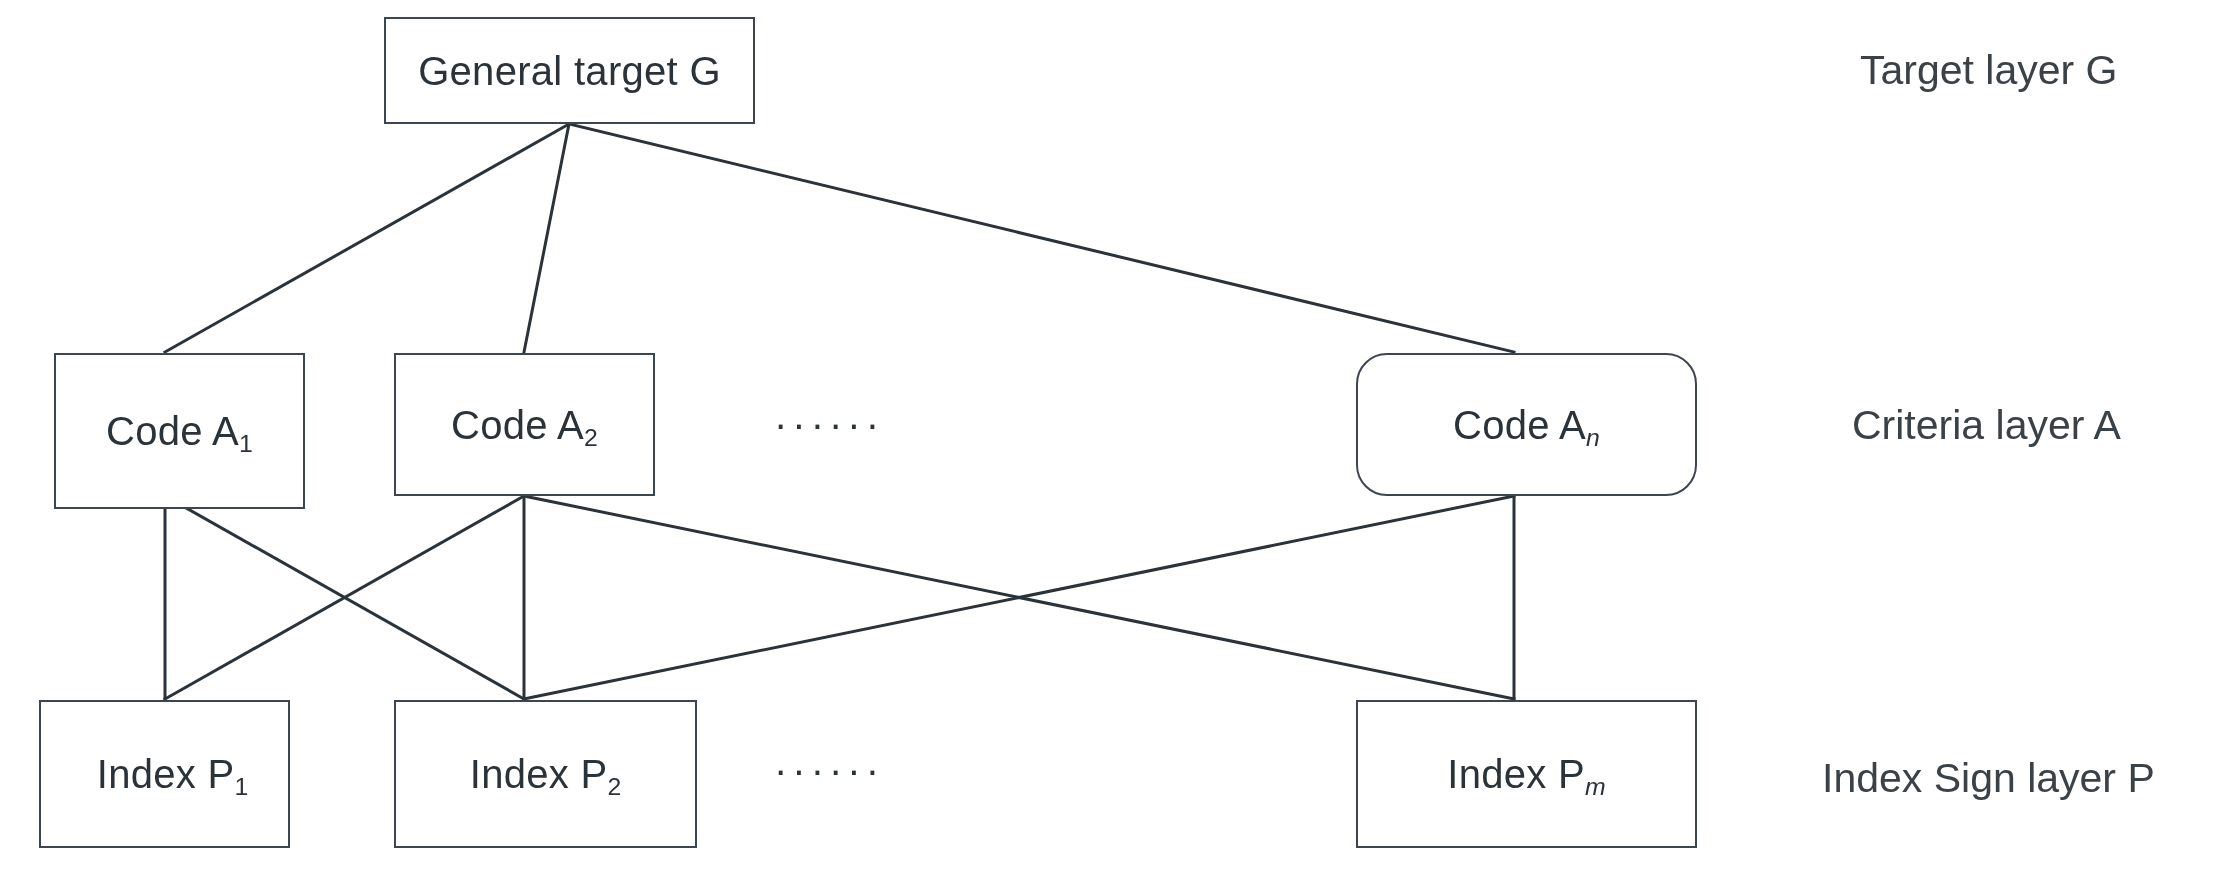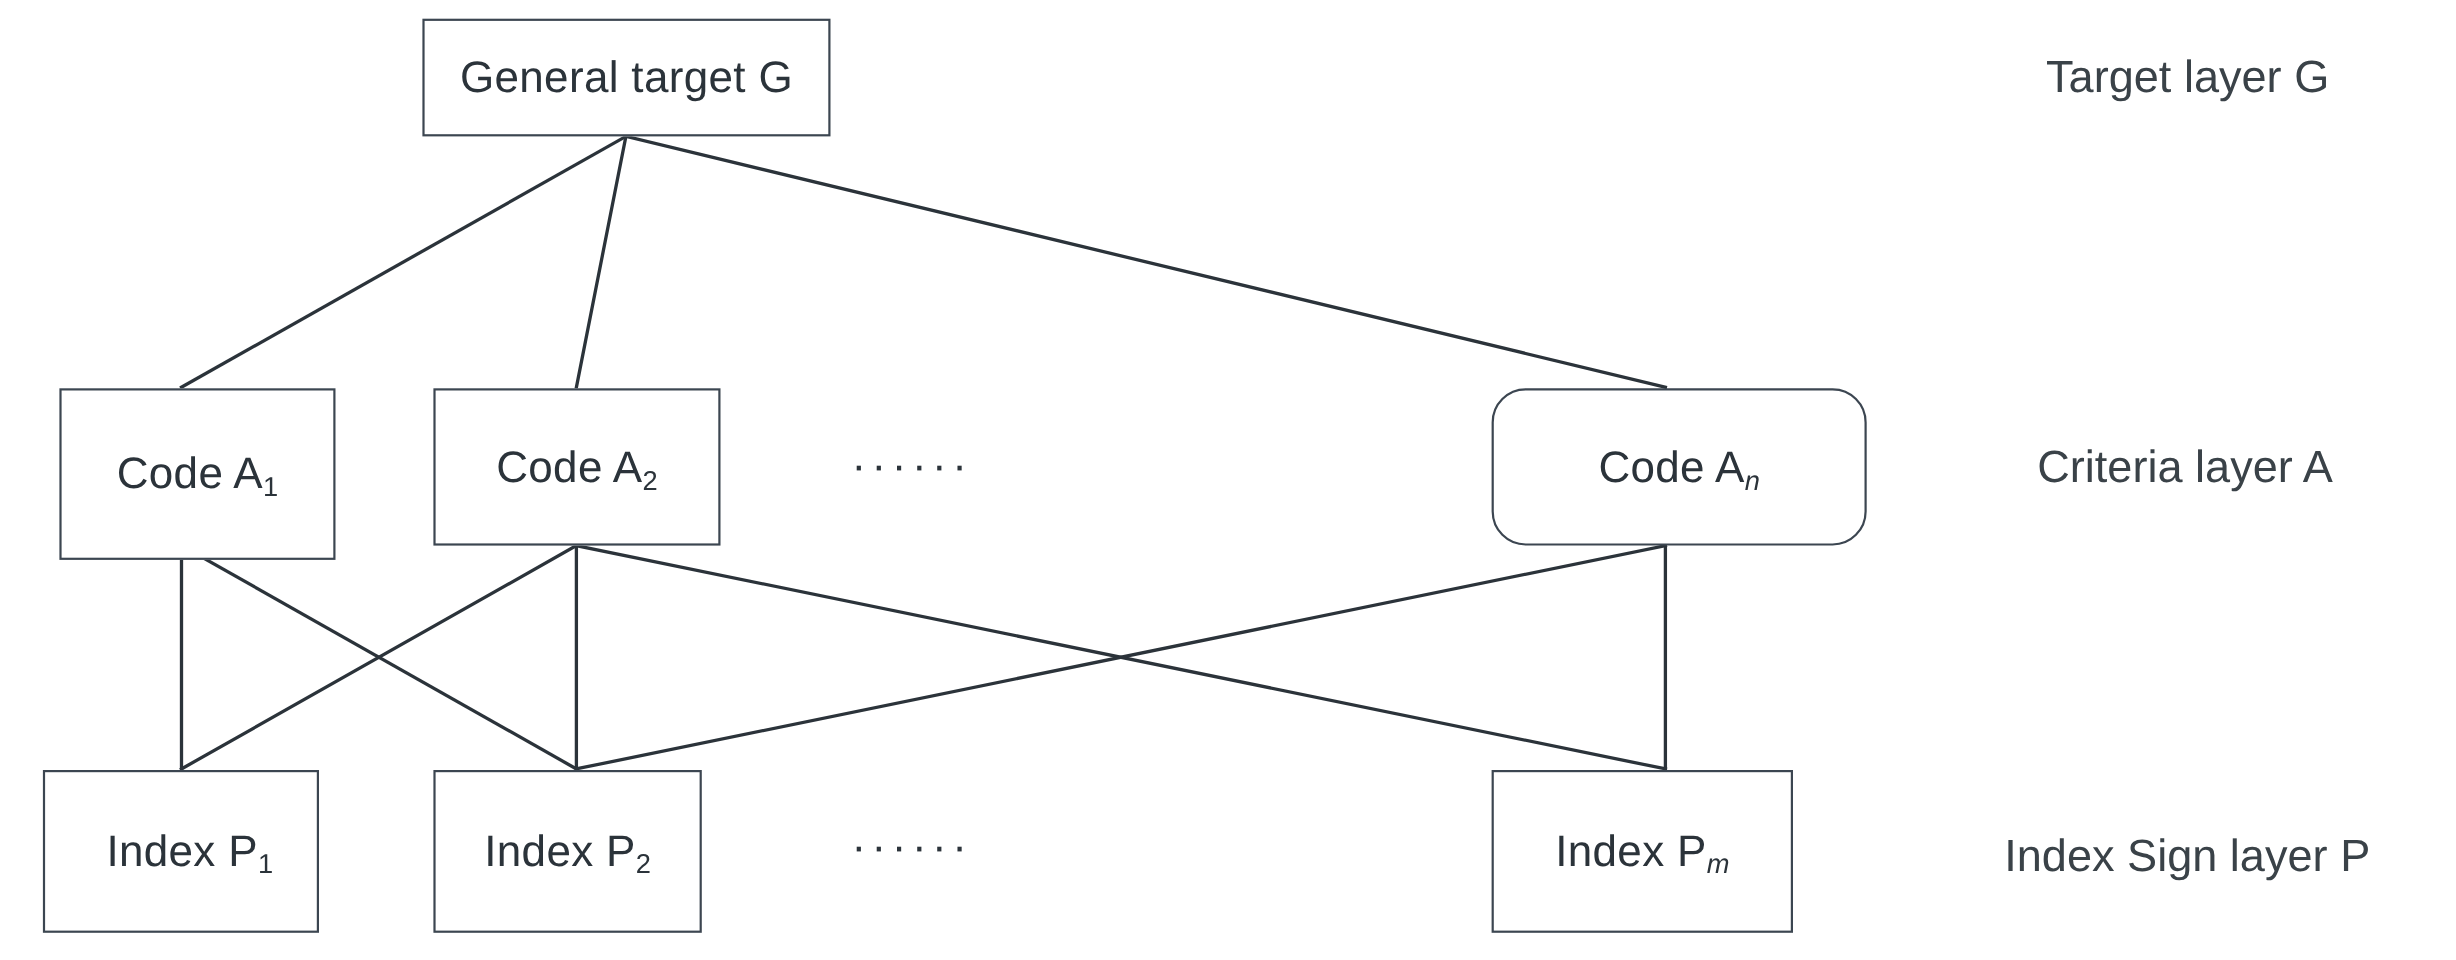--- a/index.html
+++ b/index.html
@@ -64,22 +64,22 @@
     color: #3a4248;
     white-space: nowrap;
     transform: translateY(-50%);
   }
   
   #node-g   { left: 360px; top: 17px;  width: 371px; height: 107px; }
   #node-a1  { left: 30px;  top: 353px; width: 251px; height: 156px; }
   #node-a2  { left: 370px; top: 353px; width: 261px; height: 143px; }
   #node-an  { left: 1332px;top: 353px; width: 341px; height: 143px; border-radius: 31px; }
   #node-p1  { left: 15px;  top: 700px; width: 251px; height: 148px; padding-left: 16px; }
-  #node-p2  { left: 370px; top: 700px; width: 244px; height: 148px; }
-  #node-pm  { left: 1332px;top: 700px; width: 274px; height: 148px; }
+  #node-p2  { left: 370px; top: 700px; width: 303px; height: 148px; }
+  #node-pm  { left: 1332px;top: 700px; width: 341px; height: 148px; }
   #ellipsis-a { left: 805px; top: 424px; }
   #ellipsis-p { left: 805px; top: 770px; }
   #label-target   { left: 1836px; top: 70px; }
   #label-criteria { left: 1828px; top: 425px; }
   #label-index    { left: 1798px; top: 778px; }
 </style>
 </head>
 <body>
 
 <div id="canvas">

